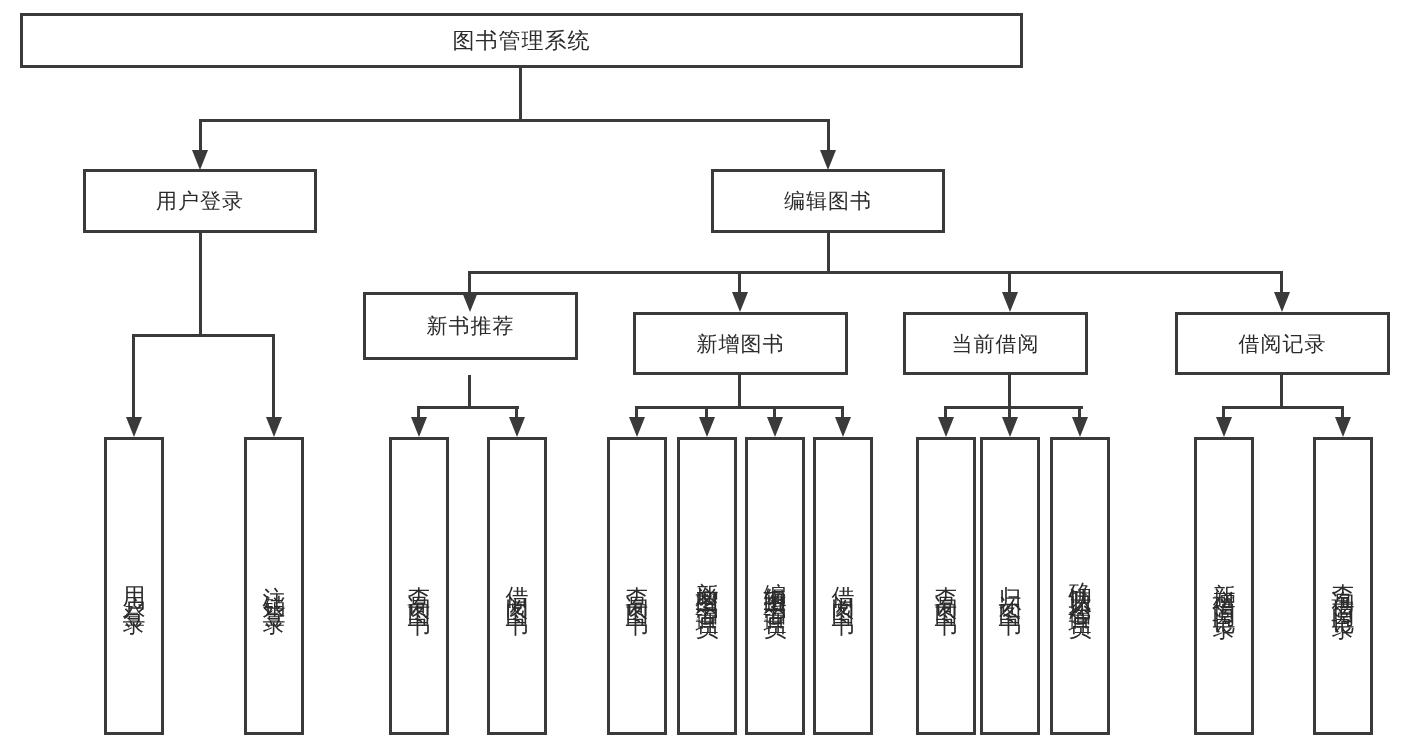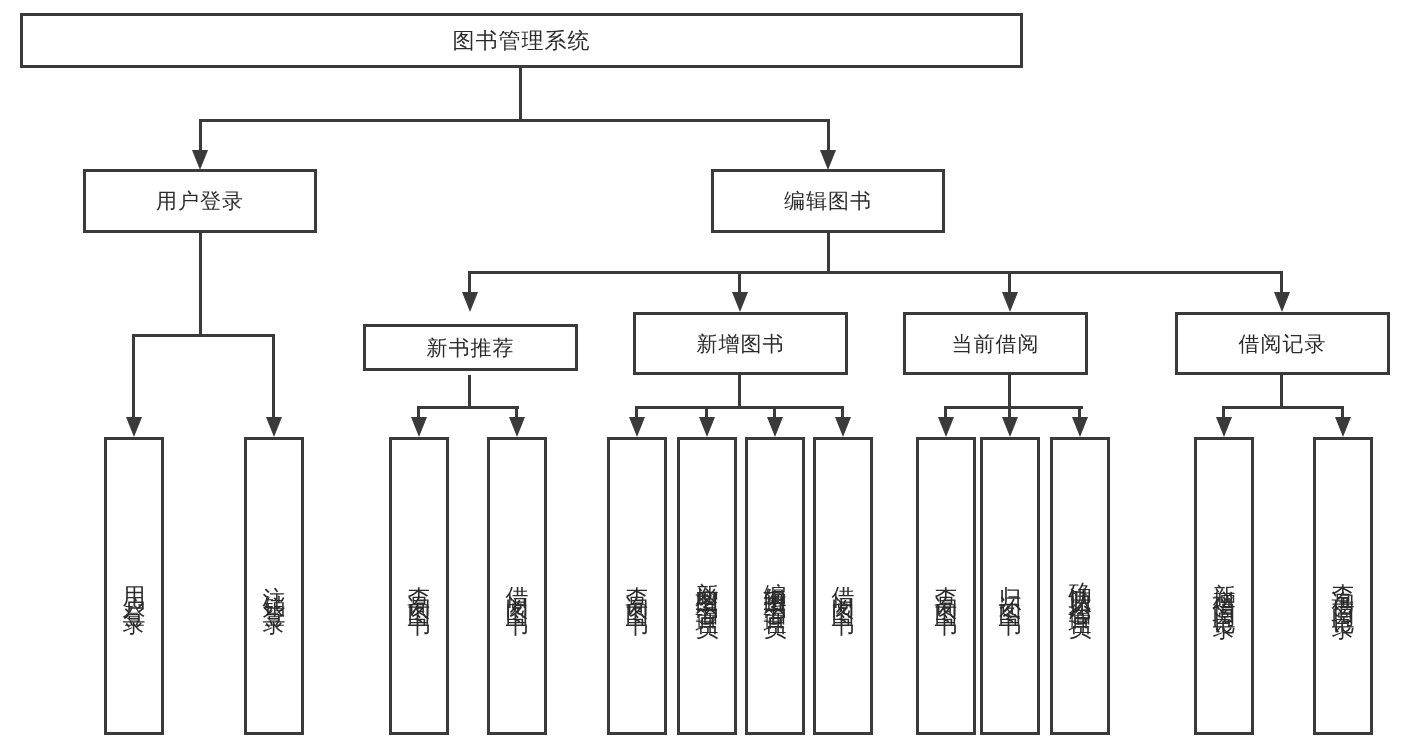--- a/index.html
+++ b/index.html
@@ -77,21 +77,21 @@
     <span>图书管理系统</span>
   </div>
 
   <div class="node h-node" style="left:83px; top:169px; width:234px; height:64px;">
     <span>用户登录</span>
   </div>
   <div class="node h-node" style="left:711px; top:169px; width:234px; height:64px;">
     <span>编辑图书</span>
   </div>
 
-  <div class="node h-node" style="left:363px; top:324px; width:215px; height:47px;">
+  <div class="node h-node" style="left:363px; top:292px; width:215px; height:68px;">
     <span>新书推荐</span>
   </div>
   <div class="node h-node" style="left:633px; top:312px; width:215px; height:63px;">
     <span>新增图书</span>
   </div>
   <div class="node h-node" style="left:903px; top:312px; width:185px; height:63px;">
     <span>当前借阅</span>
   </div>
   <div class="node h-node" style="left:1175px; top:312px; width:215px; height:63px;">
     <span>借阅记录</span>

